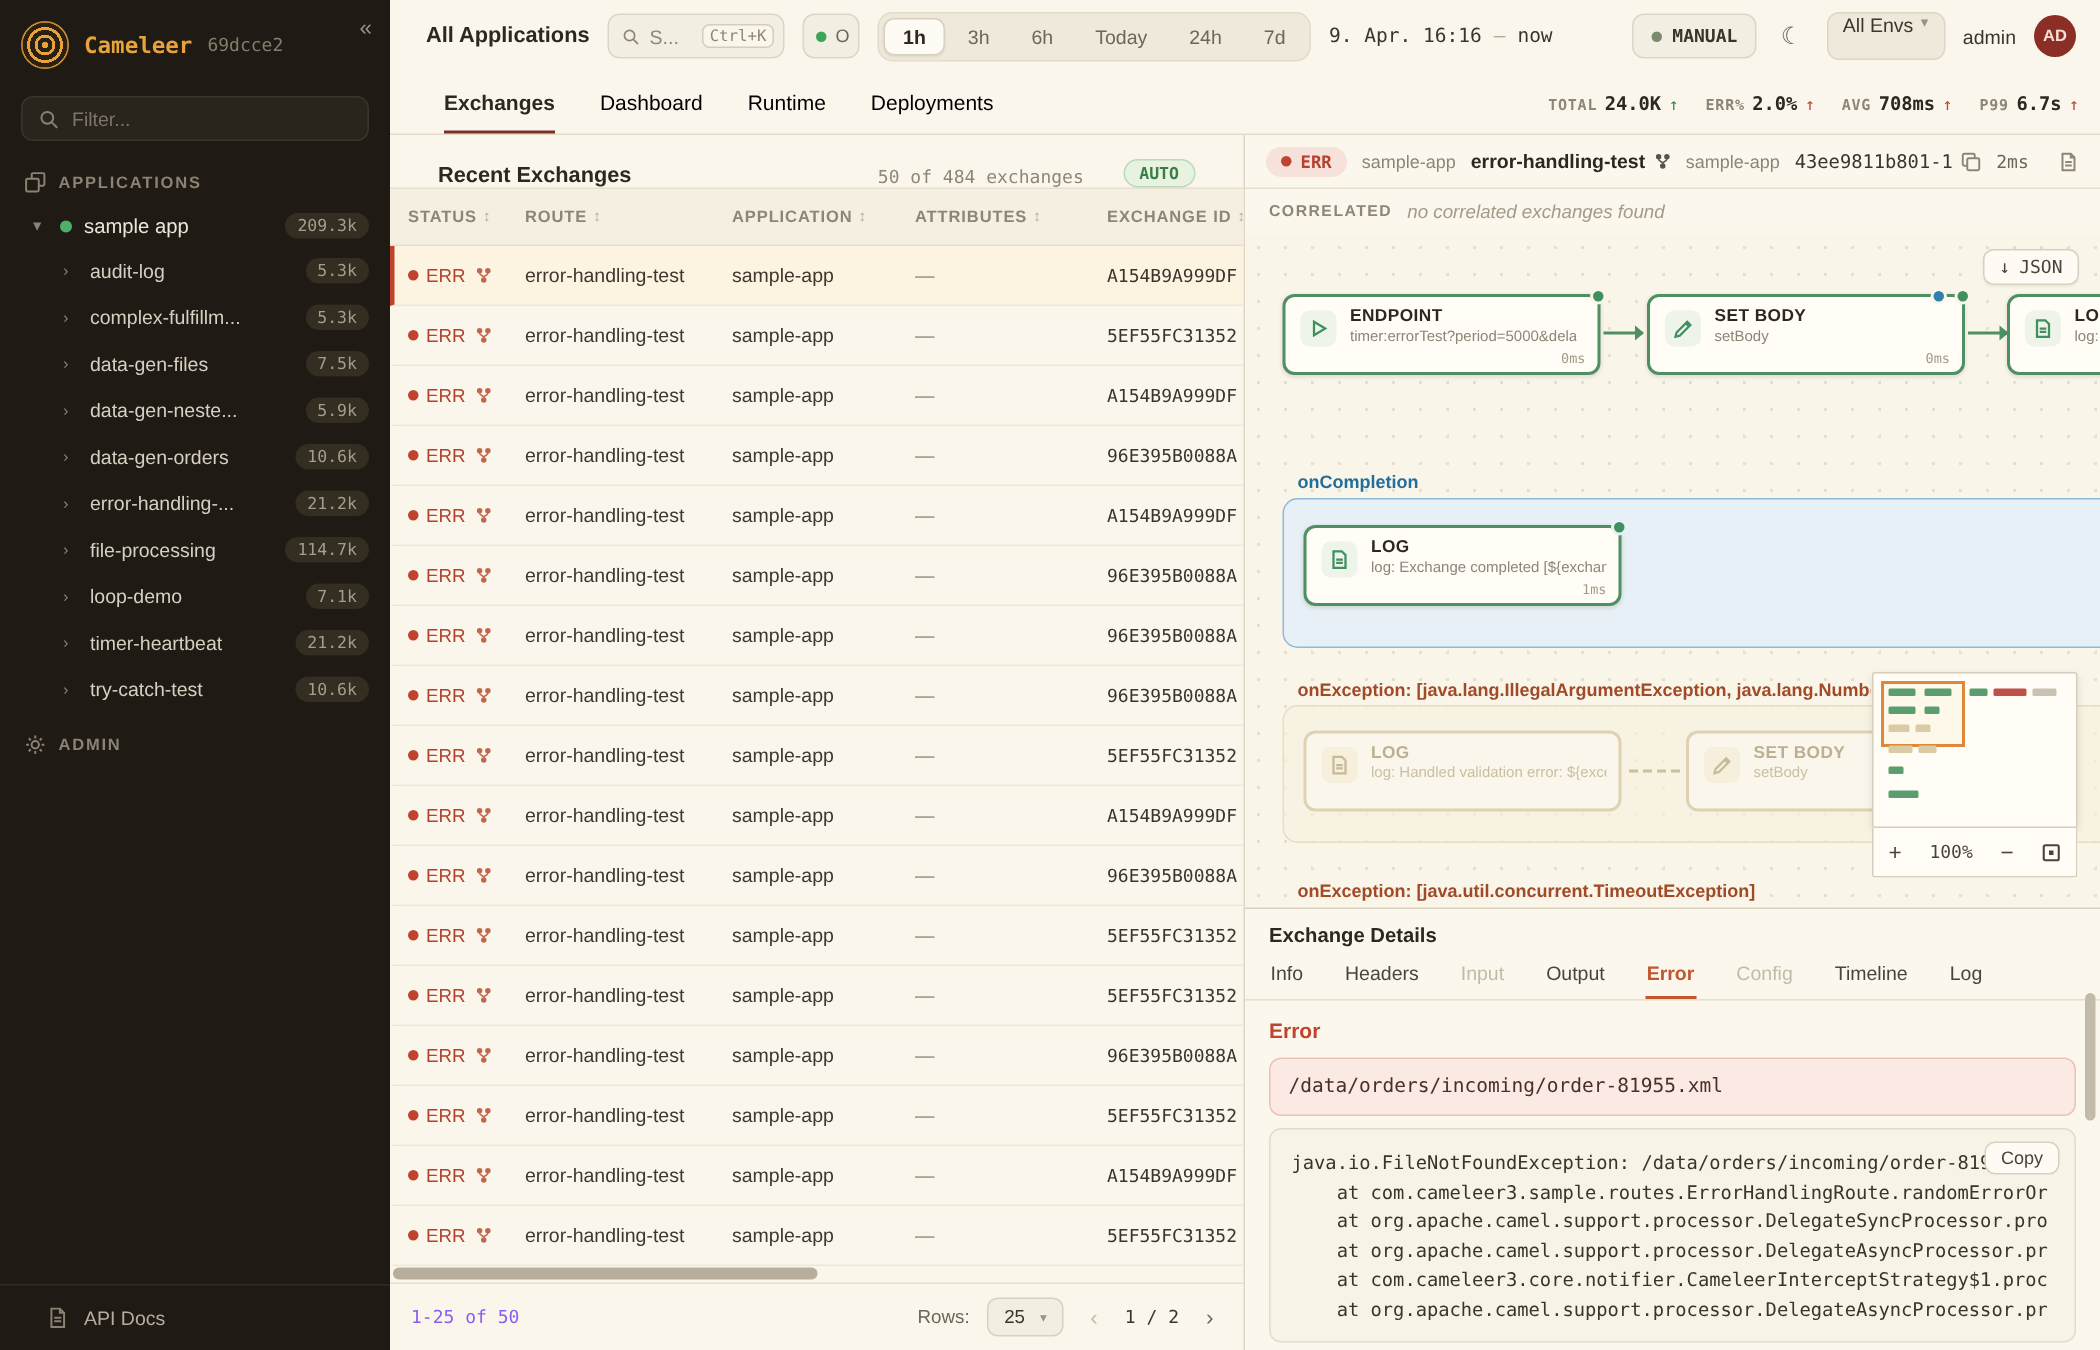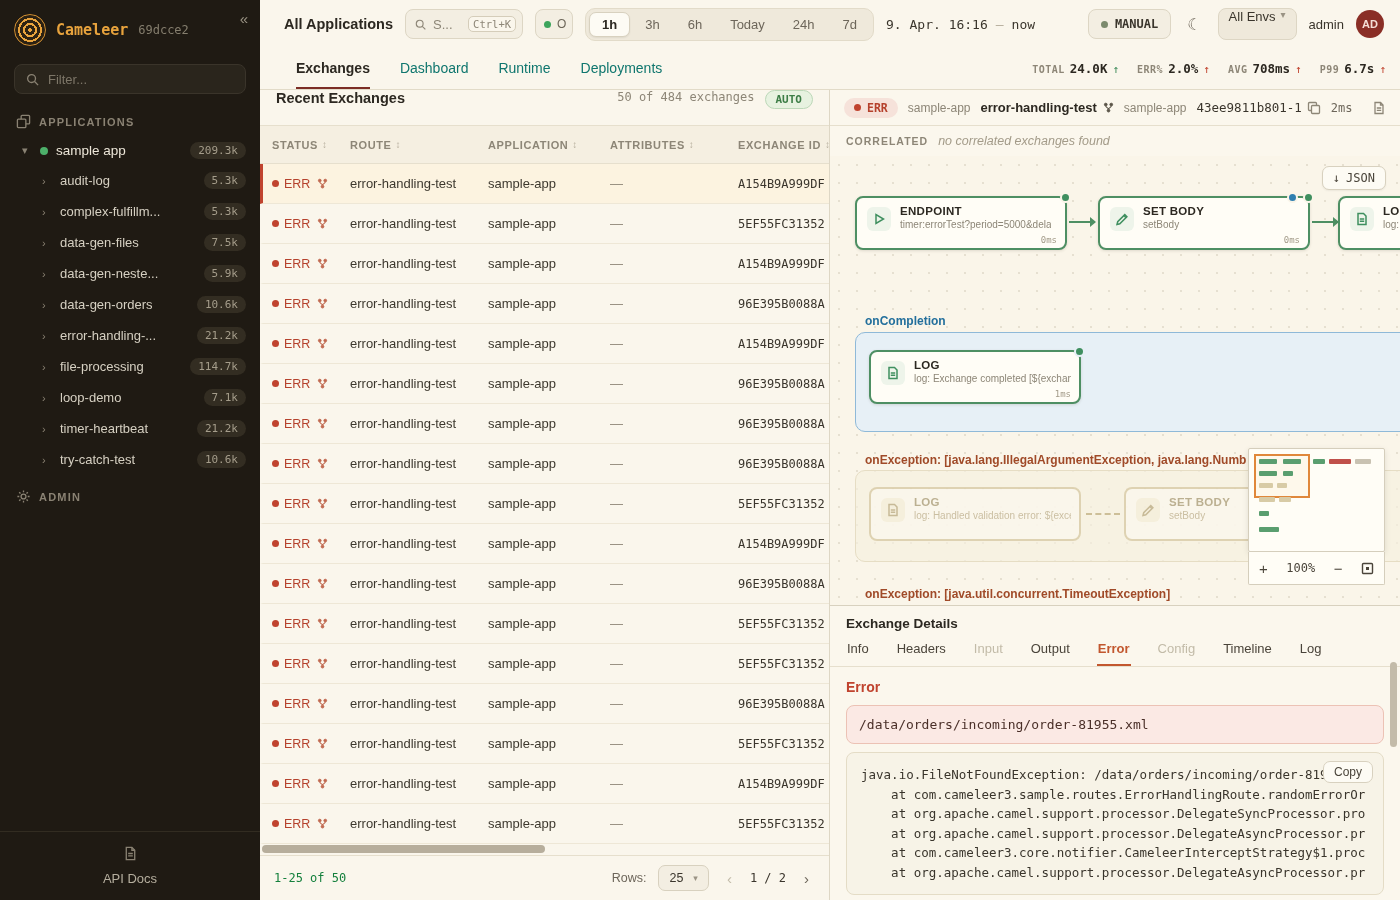--- a/index.html
+++ b/index.html
@@ -44,22 +44,22 @@
   .sb-chev { color:#8a8273; font-size:11px; width:10px; }
   .green-dot { width:8px; height:8px; border-radius:50%; background:#4db06a; flex-shrink:0; }
   .count-pill {
     margin-left:auto; background:#332d22; border-radius:9px; padding:2px 8px;
     font-family:"DejaVu Sans Mono", monospace; font-size:11px; color:#a59d8b;
   }
   .sb-route-row { display:flex; align-items:center; gap:8px; padding:7px 14px 7px 58px; font-size:13px; color:#d6d0c2; cursor:pointer; }
   .sb-route-row .sb-chev { margin-left:-16px; }
   .sb-admin-item { padding:7px 16px 7px 36px; font-size:13.5px; color:#e2dccd; cursor:pointer; }
   .sb-footer {
-    margin-top:auto; border-top:1px solid #322c21; padding:14px 12px;
-    display:flex; gap:10px; align-items:center; color:#b5ae9e; font-size:13px; cursor:pointer;flex-direction:column;
+    margin-top:auto; border-top:1px solid #322c21; padding:14px 31px;
+    display:flex; gap:10px; align-items:center; color:#b5ae9e; font-size:13px; cursor:pointer;
   }
   .sb-icon { width:15px; height:15px; flex-shrink:0; }
   .sb-icon svg { display:block; width:100%; height:100%; stroke:#8a8273; fill:none; stroke-width:1.4; }
 
   
   .main { flex:1; display:flex; flex-direction:column; min-width:0; background:#faf6ec; }
 
   .top-header { height:48px; display:flex; align-items:center; padding:0 16px 0 24px; gap:12px; }
   .page-title { font-size:14.5px; font-weight:bold; color:#2c2821; white-space:nowrap; }
   .search-box {
@@ -93,34 +93,34 @@
   .moon-btn { font-size:16px; color:#6d665a; cursor:pointer; padding:0 4px; }
   .env-select {
     height:32px; border:1px solid #ddd6c4; border-radius:8px; background:#efe9db;
     padding:0 10px; display:flex; align-items:flex-start; gap:5px; font-size:13px; color:#3a352c; cursor:pointer; white-space:nowrap;
   }
   .env-select .chev { color:#9a9384; font-size:10px; }
   .user-name { font-size:13px; color:#3a352c; }
   .avatar { width:28px; height:28px; border-radius:50%; background:#8a2e26; color:#f5ded6; font-size:11px; font-weight:bold; display:grid; place-items:center; cursor:pointer; }
 
   .tabs-row { height:42px; display:flex; align-items:stretch; border-bottom:1px solid #e2dbc8; padding:0 14px 0 36px; gap:30px; }
-  .nav-tab { display:flex; align-items:center; font-size:14px; color:#0f766e; border-bottom:2.5px solid transparent; cursor:pointer; }
+  .nav-tab { display:flex; align-items:center; font-size:14px; color:#000000; border-bottom:2.5px solid transparent; cursor:pointer; }
   .nav-tab.active { color:#2c2821; font-weight:bold; border-bottom-color:#7c2d25; }
   .stats { margin-left:auto; display:flex; gap:18px; align-items:center; }
   .stat { display:flex; gap:5px; align-items:baseline; font-family:"DejaVu Sans Mono", monospace; white-space:nowrap; }
   .stat .lbl { font-size:10px; font-weight:bold; color:#8d8677; letter-spacing:.5px; }
   .stat .val { font-size:12.5px; font-weight:bold; color:#2c2821; }
   .stat .arrow { font-size:11px; color:#3a8a57; }
   .stat .arrow.arrow-bad { color:#c0432e; }
 
   .content { flex:1; display:flex; min-height:0; }
 
   
   .exchanges-panel { width:570px; flex-shrink:0; border-right:1px solid #ded7c5; display:flex; flex-direction:column; background:#faf6ec; min-height:0; }
-  .ex-header { height:36px; flex-shrink:0; display:flex; align-items:flex-start; padding:0 16px; border-bottom:1px solid #e6dfcd; gap:10px; }
+  .ex-header { height:36px; flex-shrink:0; display:flex; align-items:flex-end; padding:0 32px; border-bottom:1px solid #e6dfcd; gap:26px; }
   .ex-title { font-size:14.5px; font-weight:bold; color:#2c2821; }
   .ex-count { margin-left:auto; font-family:"DejaVu Sans Mono", monospace; font-size:12px; color:#8d8677; }
   .auto-pill {
     border:1px solid #bcd8b8; background:#e7f2e0; color:#3c7d46;
     font-family:"DejaVu Sans Mono", monospace; font-size:11px; font-weight:bold;
     padding:2px 10px; border-radius:10px; cursor:pointer;
   }
   .ex-grid { display:grid; grid-template-columns:78px 138px 122px 128px 1fr; align-items:center; }
   .ex-table-header { height:38px; flex-shrink:0; border-bottom:1px solid #e6dfcd; background:#f5efe1; padding-left:12px; overflow:hidden; }
   .ex-th { font-size:11px; font-weight:bold; letter-spacing:.6px; color:#8d8677; display:flex; gap:4px; align-items:center; white-space:nowrap; cursor:pointer; }
@@ -132,21 +132,21 @@
   .status-cell { display:flex; align-items:center; gap:5px; }
   .err-dot { width:7px; height:7px; border-radius:50%; background:#c0432e; flex-shrink:0; }
   .err-text { color:#b5412c; font-size:12.5px; }
   .fork-icon { width:11px; height:11px; margin-left:2px; }
   .fork-icon svg { display:block; width:100%; height:100%; stroke:#c0684f; fill:#c0684f; }
   .attr-cell { color:#8d8677; }
   .id-cell { font-family:"DejaVu Sans Mono", monospace; font-size:12px; color:#3a352c; }
   .hscroll { position:absolute; bottom:2px; left:2px; right:2px; height:8px; z-index:3; }
   .hscroll .thumb { width:283px; height:8px; background:#b7ae9c; border-radius:4px; cursor:grab; }
   .ex-footer { height:45px; flex-shrink:0; border-top:1px solid #e6dfcd; display:flex; align-items:center; padding:0 14px; gap:12px; }
-  .range-text { font-family:"DejaVu Sans Mono", monospace; font-size:12px; color:#15803d; }
+  .range-text { font-family:"DejaVu Sans Mono", monospace; font-size:12px; color:#8b5cf6; }
   .rows-label { margin-left:auto; font-size:12.5px; color:#6d665a; }
   .rows-select {
     border:1px solid #d8d1bf; background:#f3eee2; border-radius:7px; padding:5px 10px;
     font-size:12.5px; color:#3a352c; display:flex; gap:10px; align-items:center; cursor:pointer;
   }
   .rows-select .chev { color:#9a9384; font-size:9px; }
   .pg-btn { font-size:15px; color:#6d665a; padding:2px 6px; cursor:pointer; }
   .pg-btn.disabled { color:#c2bba8; }
   .pg-text { font-family:"DejaVu Sans Mono", monospace; font-size:12px; color:#3a352c; }
 

